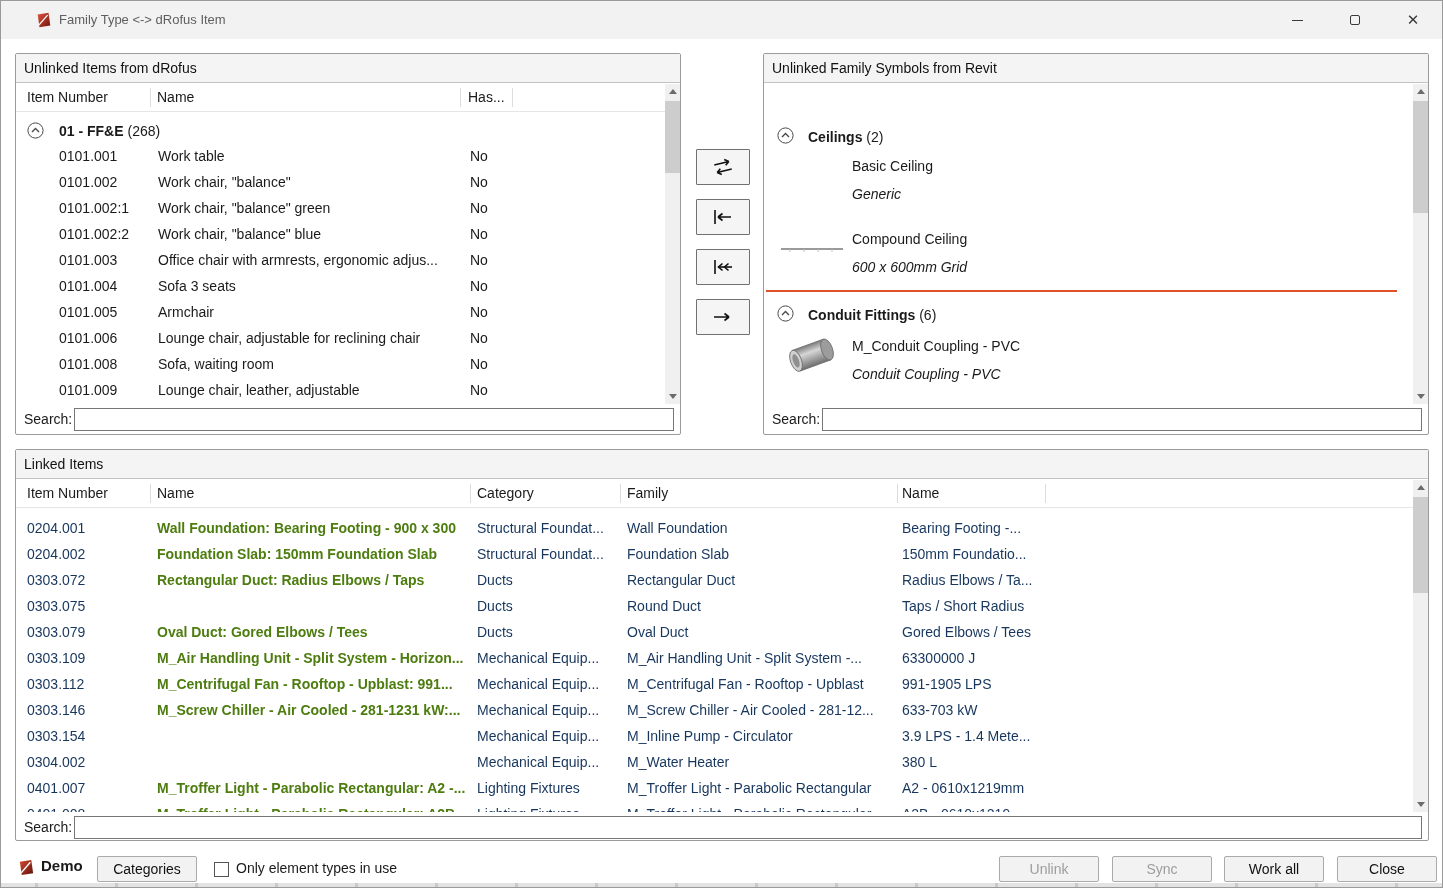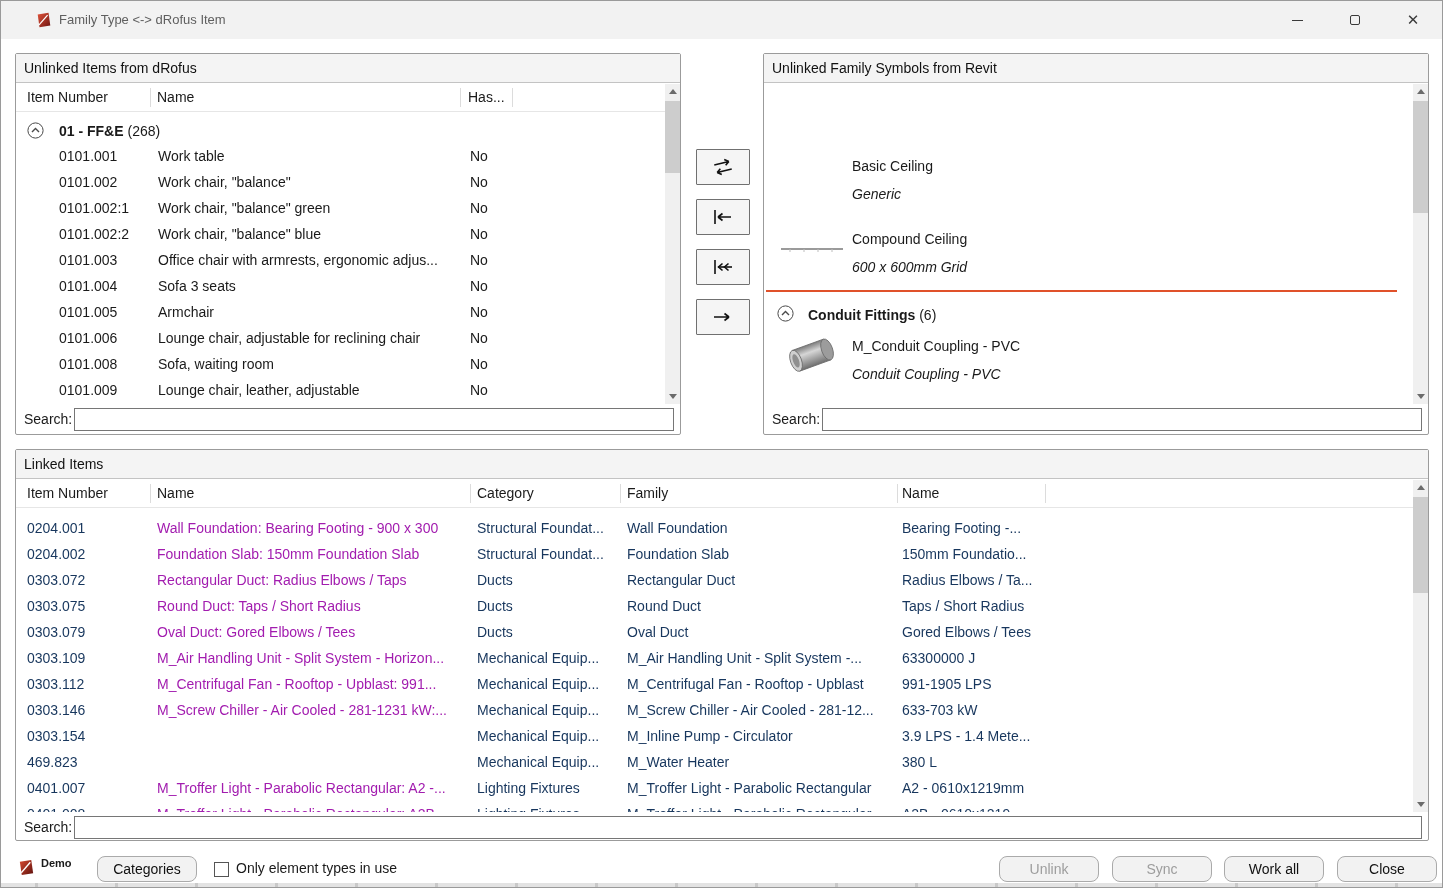--- a/index.html
+++ b/index.html
@@ -34,21 +34,21 @@
   #list-linked { top:60px; right:15px; height:302px; }
   .row { position:absolute; left:0; right:0; height:26px; }
   .cell { position:absolute; top:0; line-height:25px; white-space:nowrap; overflow:hidden; }
 
   
   .c-num  { left:43px;  width:96px; }
   .c-name { left:142px; width:304px; }
   .c-has  { left:454px; width:50px; }
   
   .l-num  { left:11px;  width:122px; color:#17365d; }
-  .l-name { left:141px; width:310px; color:#a21caf; }
+  .l-name { left:141px; width:310px; color:#4d7c0f;font-weight:bold; }
   .l-cat  { left:461px; width:142px; color:#17365d; }
   .l-fam  { left:611px; width:268px; color:#17365d; }
   .l-typ  { left:886px; width:150px; color:#17365d; }
 
   .group-row { height:28px; }
   .chev { position:absolute; left:11px; top:4px; width:17px; height:17px; }
   .group-label { position:absolute; left:43px; line-height:27px; font-weight:bold; }
   .group-count { font-weight:normal; }
 
   
@@ -74,25 +74,25 @@
   .tree-group { position:absolute; left:0; right:0; height:26px; }
   .tree-group .chev { left:13px; top:3px; }
   .tree-group .group-label { left:44px; }
   .tree-item-name { position:absolute; left:88px; white-space:nowrap; line-height:20px; }
   .tree-item-type { position:absolute; left:88px; white-space:nowrap; font-style:italic; line-height:20px;margin-top:8px; }
   .thumb { position:absolute; }
   .group-divider { position:absolute; left:2px; right:16px; height:2px; background:#e0512a; }
 
   
   .footer-btn { position:absolute; top:855px; width:100px; height:26px; background:#f2f2f2;
-                border:1px solid #aaaaaa; border-radius:8px; font-family:"Liberation Sans",sans-serif;
+                border:1px solid #aaaaaa; border-radius:2px; font-family:"Liberation Sans",sans-serif;
                 font-size:14px; color:#111; text-align:center; line-height:24px; }
   .footer-btn.disabled { color:#9d9d9d; }
   .brand-logo { position:absolute; left:16px; top:857px; width:19px; height:19px; }
-  .brand-text { position:absolute; left:40px; top:856px; font-weight:bold; font-size:11px; }
+  .brand-text { position:absolute; left:40px; top:856px; font-weight:bold; font-size:15px; }
   .checkbox { position:absolute; left:213px; top:861px; width:15px; height:15px; border:1px solid #555; background:#fff; }
   .checkbox-label { position:absolute; left:235px; top:859px; font-size:14px; }
 
   .bg-sliver { position:absolute; left:0; top:882px; width:100%; height:6px; background:#e3e3e3;
                background-image:repeating-linear-gradient(90deg,#e3e3e3 0 34px,#c9c9c9 34px 37px,#e3e3e3 37px 80px); }
 </style>
 </head>
 <body>
 
 <div class="screen">
@@ -239,20 +239,29 @@
     <svg width="28" height="24" viewBox="0 0 28 24">
       <path d="M5 12 H20 M20 12 l-4.5 -3.5 M20 12 l-4.5 3.5"></path>
     </svg>
   </button>
 
   <div class="panel" id="panel-revit">
     <div class="panel-header">Unlinked Family Symbols from Revit</div>
 
     <div class="tree">
 
+      <div class="tree-group" style="top:40px">
+        <span class="chev">
+          <svg width="17" height="17" viewBox="0 0 17 17">
+              <circle cx="8.5" cy="8.5" r="7.6" fill="#fff" stroke="#4a4a4a"></circle>
+              <path d="M5 10 L8.5 6.5 L12 10" fill="none" stroke="#4a4a4a" stroke-width="1.4"></path>
+            </svg>
+        </span>
+        <span class="group-label"><span>Ceilings </span><span class="group-count">(2)</span></span>
+      </div>
 
       <div>
         <span class="tree-item-name" style="top:72px">Basic Ceiling</span>
         <span class="tree-item-type" style="top:92px">Generic</span>
       </div>
 
       <div>
         <span class="thumb" style="left:16px; top:158px;">
           <svg width="64" height="12" viewBox="0 0 64 12">
             <path d="M1 6 H63" stroke="#9a9a9a" stroke-width="2" fill="none"></path>
@@ -353,21 +362,20 @@
         </div>
       <div class="row" style="top:58px">
           <span class="cell l-num">0303.072</span>
           <span class="cell l-name">Rectangular Duct: Radius Elbows / Taps</span>
           <span class="cell l-cat">Ducts</span>
           <span class="cell l-fam">Rectangular Duct</span>
           <span class="cell l-typ">Radius Elbows / Ta...</span>
         </div>
       <div class="row" style="top:84px">
           <span class="cell l-num">0303.075</span>
-          <span class="cell l-name">Round Duct: Taps / Short Radius</span>
           <span class="cell l-cat">Ducts</span>
           <span class="cell l-fam">Round Duct</span>
           <span class="cell l-typ">Taps / Short Radius</span>
         </div>
       <div class="row" style="top:110px">
           <span class="cell l-num">0303.079</span>
           <span class="cell l-name">Oval Duct: Gored Elbows / Tees</span>
           <span class="cell l-cat">Ducts</span>
           <span class="cell l-fam">Oval Duct</span>
           <span class="cell l-typ">Gored Elbows / Tees</span>
@@ -394,21 +402,21 @@
           <span class="cell l-typ">633-703 kW</span>
         </div>
       <div class="row" style="top:214px">
           <span class="cell l-num">0303.154</span>
           <span class="cell l-name"></span>
           <span class="cell l-cat">Mechanical Equip...</span>
           <span class="cell l-fam">M_Inline Pump - Circulator</span>
           <span class="cell l-typ">3.9 LPS - 1.4 Mete...</span>
         </div>
       <div class="row" style="top:240px">
-          <span class="cell l-num">469.823</span>
+          <span class="cell l-num">0304.002</span>
           <span class="cell l-name"></span>
           <span class="cell l-cat">Mechanical Equip...</span>
           <span class="cell l-fam">M_Water Heater</span>
           <span class="cell l-typ">380 L</span>
         </div>
       <div class="row" style="top:266px">
           <span class="cell l-num">0401.007</span>
           <span class="cell l-name">M_Troffer Light - Parabolic Rectangular: A2 -...</span>
           <span class="cell l-cat">Lighting Fixtures</span>
           <span class="cell l-fam">M_Troffer Light - Parabolic Rectangular</span>

